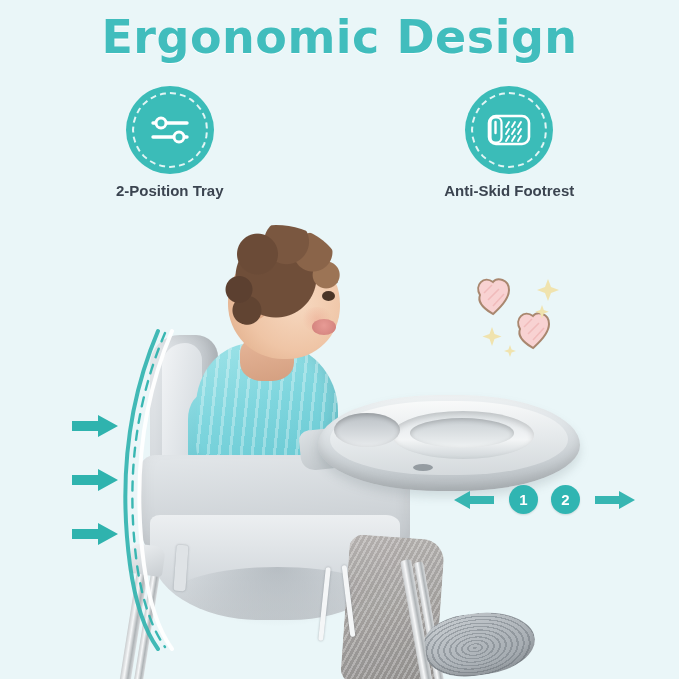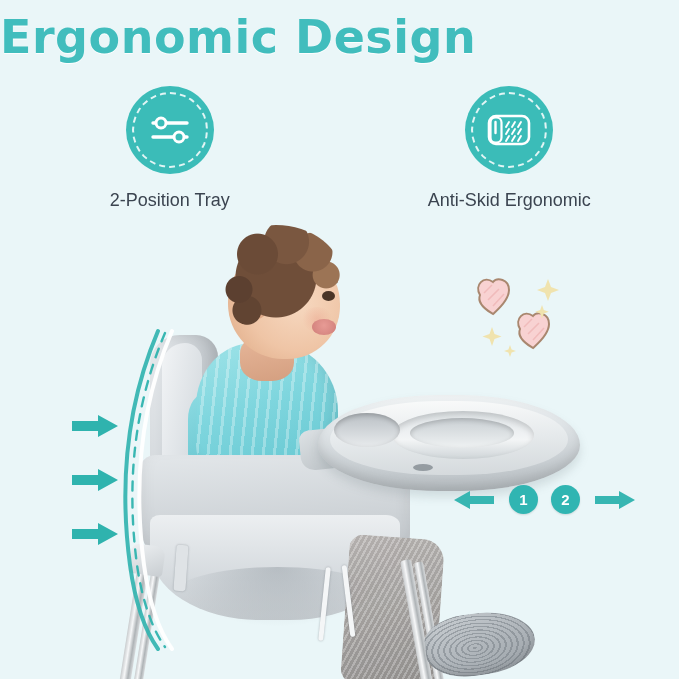--- a/index.html
+++ b/index.html
@@ -16,20 +16,21 @@
     font-family: "Liberation Sans", sans-serif;
     -webkit-font-smoothing: antialiased;
   }
 
   
   .title {
     position: absolute;
     top: 10px;
     left: 0;
     width: 679px;
+    text-align: center;
     font-family: "DejaVu Sans", sans-serif;
     font-size: 46px;
     font-weight: bold;
     letter-spacing: 0.5px;
     color: #41bdbd;
     text-shadow: 0 1px 0 rgba(255,255,255,0.9);
   }
 
   
   .features {
@@ -59,25 +60,26 @@
   }
   .badge-circle::after {
     content: "";
     position: absolute;
     left: 6px; top: 6px; right: 6px; bottom: 6px;
     border: 2px dashed rgba(255,255,255,0.85);
     border-radius: 50%;
   }
   .badge-circle svg { position: relative; z-index: 2; }
   .feature-label {
-    margin-top: 16px;
-    font-size: 18px;
+    margin-top: 8px;
+    font-size: 15px;
     color: #3b4450;
     font-family: "Liberation Sans", sans-serif;
     white-space: nowrap;
+    font-weight: bold;
   }
 
   
   .stage {
     position: absolute;
     left: 0;
     top: 215px;
     width: 679px;
     height: 464px;
     overflow: hidden;
@@ -433,21 +435,21 @@
             <line x1="35" y1="20" x2="38" y2="15"></line>
             <line x1="23" y1="27" x2="26" y2="22"></line>
               <line x1="29" y1="27" x2="32" y2="22"></line>
             <line x1="35" y1="27" x2="38" y2="22"></line>
             <line x1="23" y1="34" x2="26" y2="29"></line>
               <line x1="29" y1="34" x2="32" y2="29"></line>
             <line x1="35" y1="34" x2="38" y2="29"></line>
           </g>
         </svg>
       </div>
-      <div class="feature-label">Anti-Skid Ergonomic</div>
+      <div class="feature-label">Anti-Skid Footrest</div>
     </div>
 
 
   </div>
 
   <div class="stage">
 
     <div class="chair-back"></div>
     <div class="chair-back-inner"></div>
 

